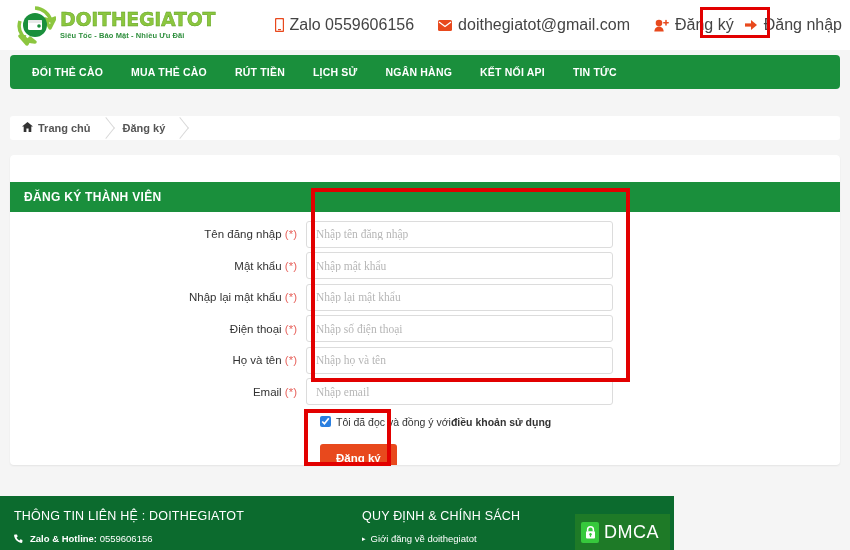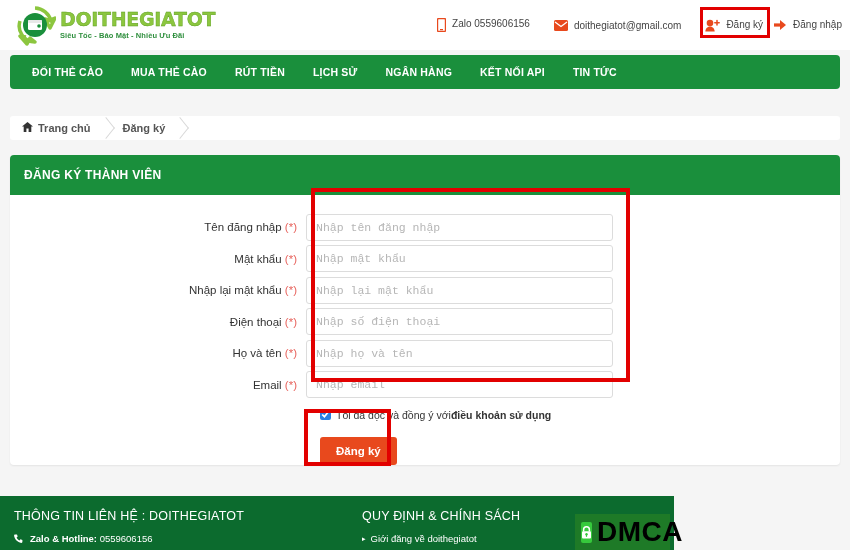--- a/index.html
+++ b/index.html
@@ -25,21 +25,21 @@
     color: #8cc63f; line-height: 1;
     font-family: "DejaVu Sans", sans-serif;
     -webkit-text-stroke: 0.4px #5a9e1e;
   }
   .logo-tagline {
     font-size: 7.5px; font-weight: bold; color: #2f8f3e;
     margin-top: 2px; letter-spacing: 0.1px;
   }
 
   .topright { margin-left: auto; display: flex; align-items: center; gap: 0px; margin-right: 8px; }
-  .tr-item { display: flex; align-items: flex-start; font-size: 10px; color: #444; white-space: nowrap; }
+  .tr-item { display: flex; align-items: center; font-size: 16px; color: #444; white-space: nowrap; }
   .tr-item .ic { color: #e8491d; margin-right: 6px; display: inline-flex; }
   .tr-gap { width: 24px; }
   .tr-link { color: #444; text-decoration: none; }
 
   .anno-reg-box {
     position: absolute; left: 700px; top: 7px; width: 70px; height: 31px;
     border: 3px solid #e20000; pointer-events: none; z-index: 30;
   }
 
   
@@ -75,39 +75,39 @@
     transform: rotate(45deg) skew(6deg,6deg);
   }
 
   
   .panel {
     position: absolute; left: 10px; top: 155px; width: 830px; height: 310px;
     background: #ffffff; border-radius: 4px; overflow: hidden;
     box-shadow: 0 1px 2px rgba(0,0,0,0.07);
   }
   .panel-head {
-    height: 40px; background: #1a8f3c; color: #fff;
+    height: 30px; background: #1a8f3c; color: #fff;
     font-size: 12px; font-weight: bold; letter-spacing: 0.3px;
-    display: flex; align-items: center; padding-left: 14px;
-  }
-  .panel-body { padding-top: 16px; }
+    display: flex; align-items: center; padding-left: 14px; margin-top: 27px;
+  }
+  .panel-body { padding-top: 6px; }
 
   .form-row { display: flex; align-items: center; height: 32px; margin-bottom: 0px; }
   .form-row + .form-row { margin-top: -0.5px; }
   .f-label {
     width: 296px; text-align: right; padding-right: 9px;
     font-size: 11.5px; color: #333; white-space: nowrap;
   }
   .f-label .req { color: #e8655f; }
   .f-input {
     width: 307px; height: 27px;
     border: 1px solid #dcdcdc; border-radius: 3px;
     background: #fff; padding: 0 9px;
     font-size: 11.5px; color: #333;
-    font-family: Liberation Mono, monospace;
+    font-family: Liberation Serif, serif;
     outline: none;
   }
   .f-input::placeholder { color: #b6b6b6; }
 
   .terms-row {
     display: flex; align-items: center; margin-left: 310px;
     margin-top: 8px; font-size: 10.5px; color: #333;
   }
   .terms-row input[type=checkbox] {
     width: 11px; height: 11px; margin-right: 5px; accent-color: #2a7fe0;
@@ -150,21 +150,21 @@
 
   .dmca {
     position: absolute; left: 575px; top: 514px;
     width: 95px; height: 36px; background: #1e7a27;
     display: flex; align-items: center; padding-left: 6px; z-index: 5;
   }
   .dmca-lock {
     width: 18px; height: 21px; background: #36c93c; border-radius: 2px;
     display: flex; align-items: center; justify-content: center; margin-right: 5px;
   }
-  .dmca-txt { color: #000000; font-size: 28px; letter-spacing: 0.5px; font-weight: 700; }
+  .dmca-txt { color: #ffffff; font-size: 18px; letter-spacing: 0.5px; font-weight: 400; }
 </style>
 </head>
 <body>
 
 <div class="page">
 
   <div class="topbar">
     <div class="logo-wrap">
       <div class="logo-mark">
         <svg width="42" height="42" viewBox="0 0 42 42">

